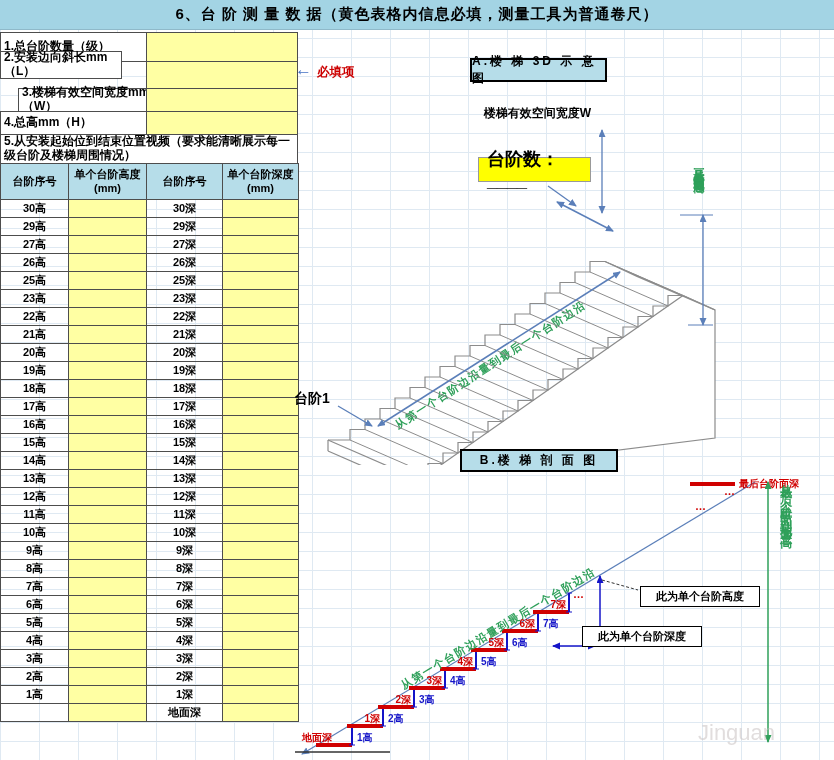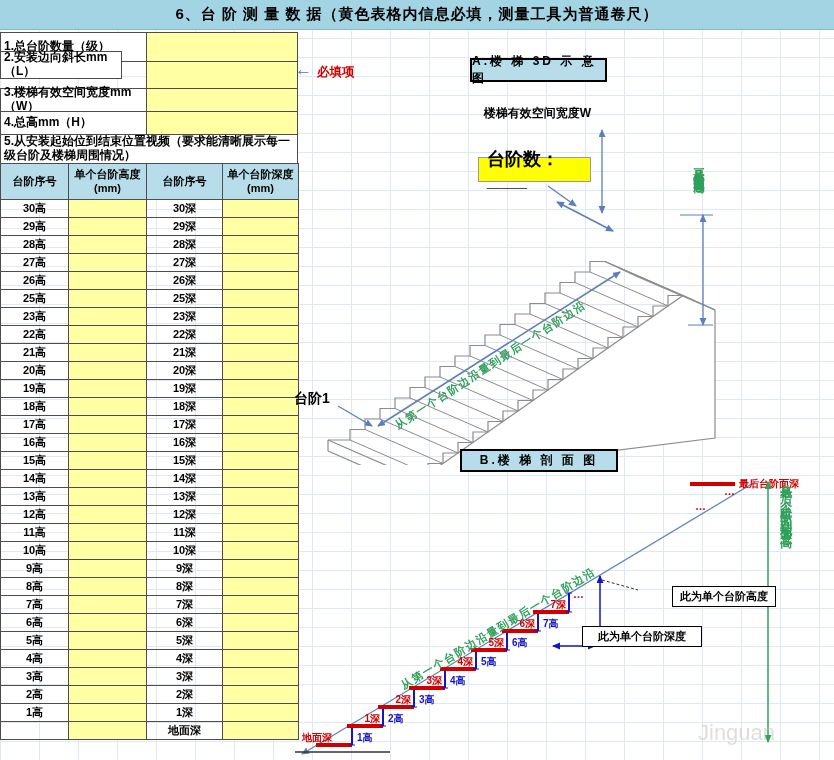--- a/index.html
+++ b/index.html
@@ -36,21 +36,21 @@
 <div id="page">
 
   <div class="abs titlebar">6、台 阶 测 量 数 据（黄色表格内信息必填，测量工具为普通卷尺）</div>
 
   <div class="abs cell" style="left:0;top:32px;width:175px;height:30px">1.总台阶数量（级）</div>
   <div class="abs cell yellow" style="left:146px;top:32px;width:152px;height:30px"></div>
 
   <div class="abs cell" style="left:0;top:51px;width:122px;height:28px">2.安装边向斜长mm（L）</div>
   <div class="abs cell yellow" style="left:146px;top:61px;width:152px;height:28px"></div>
 
-  <div class="abs cell" style="left:0;top:88px;width:147px;height:24px">3.楼梯有效空间宽度mm（W）</div>
+  <div class="abs cell" style="left:18px;top:88px;width:147px;height:24px">3.楼梯有效空间宽度mm（W）</div>
   <div class="abs cell yellow" style="left:146px;top:88px;width:152px;height:24px"></div>
 
   <div class="abs cell" style="left:0;top:111px;width:147px;height:24px">4.总高mm（H）</div>
   <div class="abs cell yellow" style="left:146px;top:111px;width:152px;height:24px"></div>
 
   <div class="abs cell" style="left:0;top:134px;width:298px;height:30px">5.从安装起始位到结束位置视频（要求能清晰展示每一级台阶及楼梯周围情况）</div>
 
   <span class="abs bluearrow" style="left:295px;top:61px">←</span>
   <span class="abs redtag" style="left:317px;top:64px">必填项</span>
 
@@ -73,26 +73,20 @@
         <tr>
           <td>30高</td>
           <td class="input"></td>
           <td>30深</td>
           <td class="input"></td>
         </tr>
         <tr>
           <td>29高</td>
           <td class="input"></td>
           <td>29深</td>
-          <td class="input"></td>
-        </tr>
-        <tr>
-          <td>28高</td>
-          <td class="input"></td>
-          <td>28深</td>
           <td class="input"></td>
         </tr>
         <tr>
           <td>27高</td>
           <td class="input"></td>
           <td>27深</td>
           <td class="input"></td>
         </tr>
         <tr>
           <td>26高</td>
@@ -392,19 +386,19 @@
       <text x="405" y="42" fill="#d00000" font-size="11" font-weight="bold" text-anchor="start">…</text>
       <text x="434" y="27" fill="#d00000" font-size="11" font-weight="bold" text-anchor="start">…</text>
       <line x1="400" y1="16" x2="445" y2="16" stroke="#d00000" stroke-width="4"></line>
       <text x="449" y="19" fill="#d00000" font-size="10" font-weight="bold" text-anchor="start">最后台阶面深</text>
       <line x1="478" y1="14" x2="478" y2="274" stroke="#2fa05a" stroke-width="1.5" marker-start="url(#aGr)" marker-end="url(#aG)"></line>
       <line x1="310" y1="108" x2="310" y2="170" stroke="#1414c8" stroke-width="1.5" marker-start="url(#aBr)" marker-end="url(#aB)"></line>
       <line x1="263" y1="178" x2="305" y2="178" stroke="#1414c8" stroke-width="1.5" marker-start="url(#aBr)" marker-end="url(#aB)"></line>
       <line x1="312" y1="112" x2="348" y2="122" stroke="#333" stroke-width="1" stroke-dasharray="3,2"></line>
       <line x1="307" y1="172" x2="330" y2="163" stroke="#333" stroke-width="1" stroke-dasharray="3,2"></line>
     </svg>
-  <div class="abs callout" style="left:672px;top:586px;width:104px;height:21px">此为单个台阶高度</div>
+  <div class="abs callout" style="left:640px;top:586px;width:120px;height:21px">此为单个台阶高度</div>
   <div class="abs callout" style="left:582px;top:626px;width:120px;height:21px">此为单个台阶深度</div>
   <div class="abs vtextB" style="left:779px;top:474px;height:272px">从最后一个台阶平面到地面总高H</div>
   <div class="abs slopenote" style="left:398px;top:680px;transform:rotate(-31deg)">从第一个台阶边沿量到最后一个台阶边沿</div>
 
   <div class="abs watermark" style="left:698px;top:720px">Jinguan</div>
 </div>
 
 </body></html>

